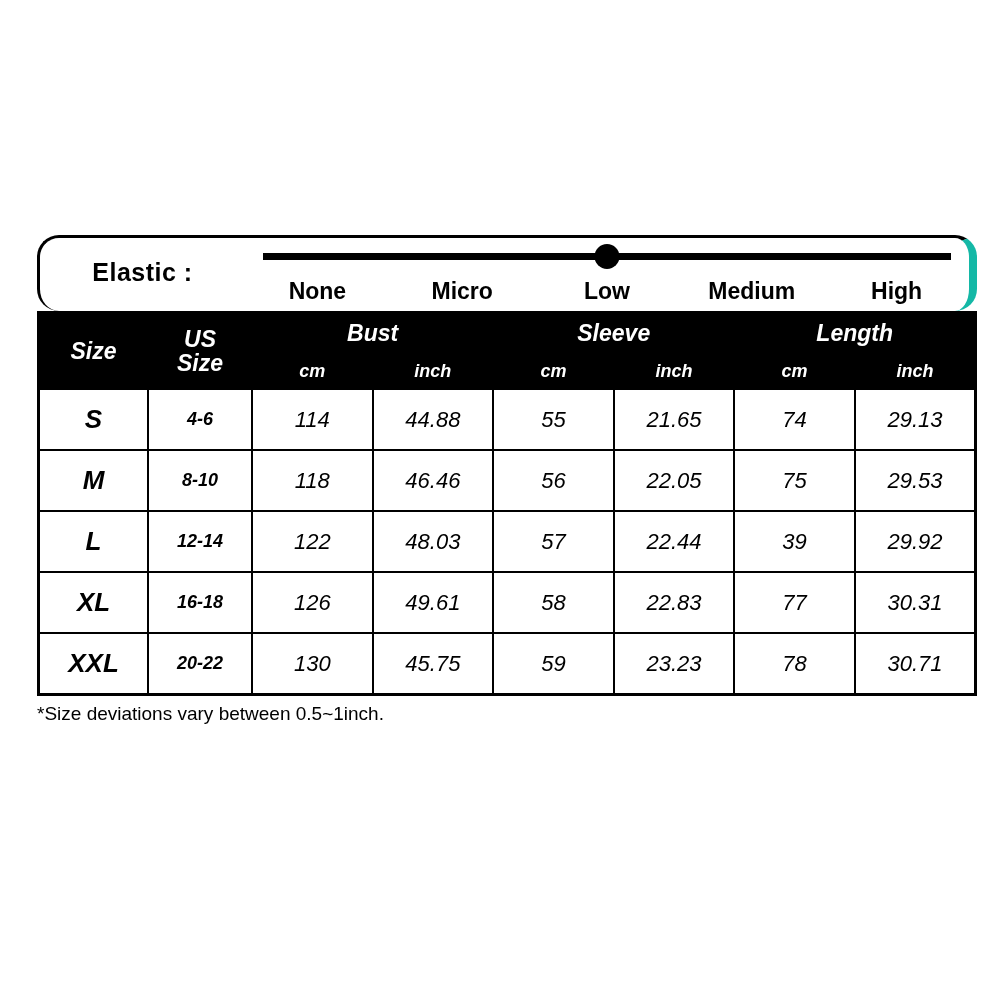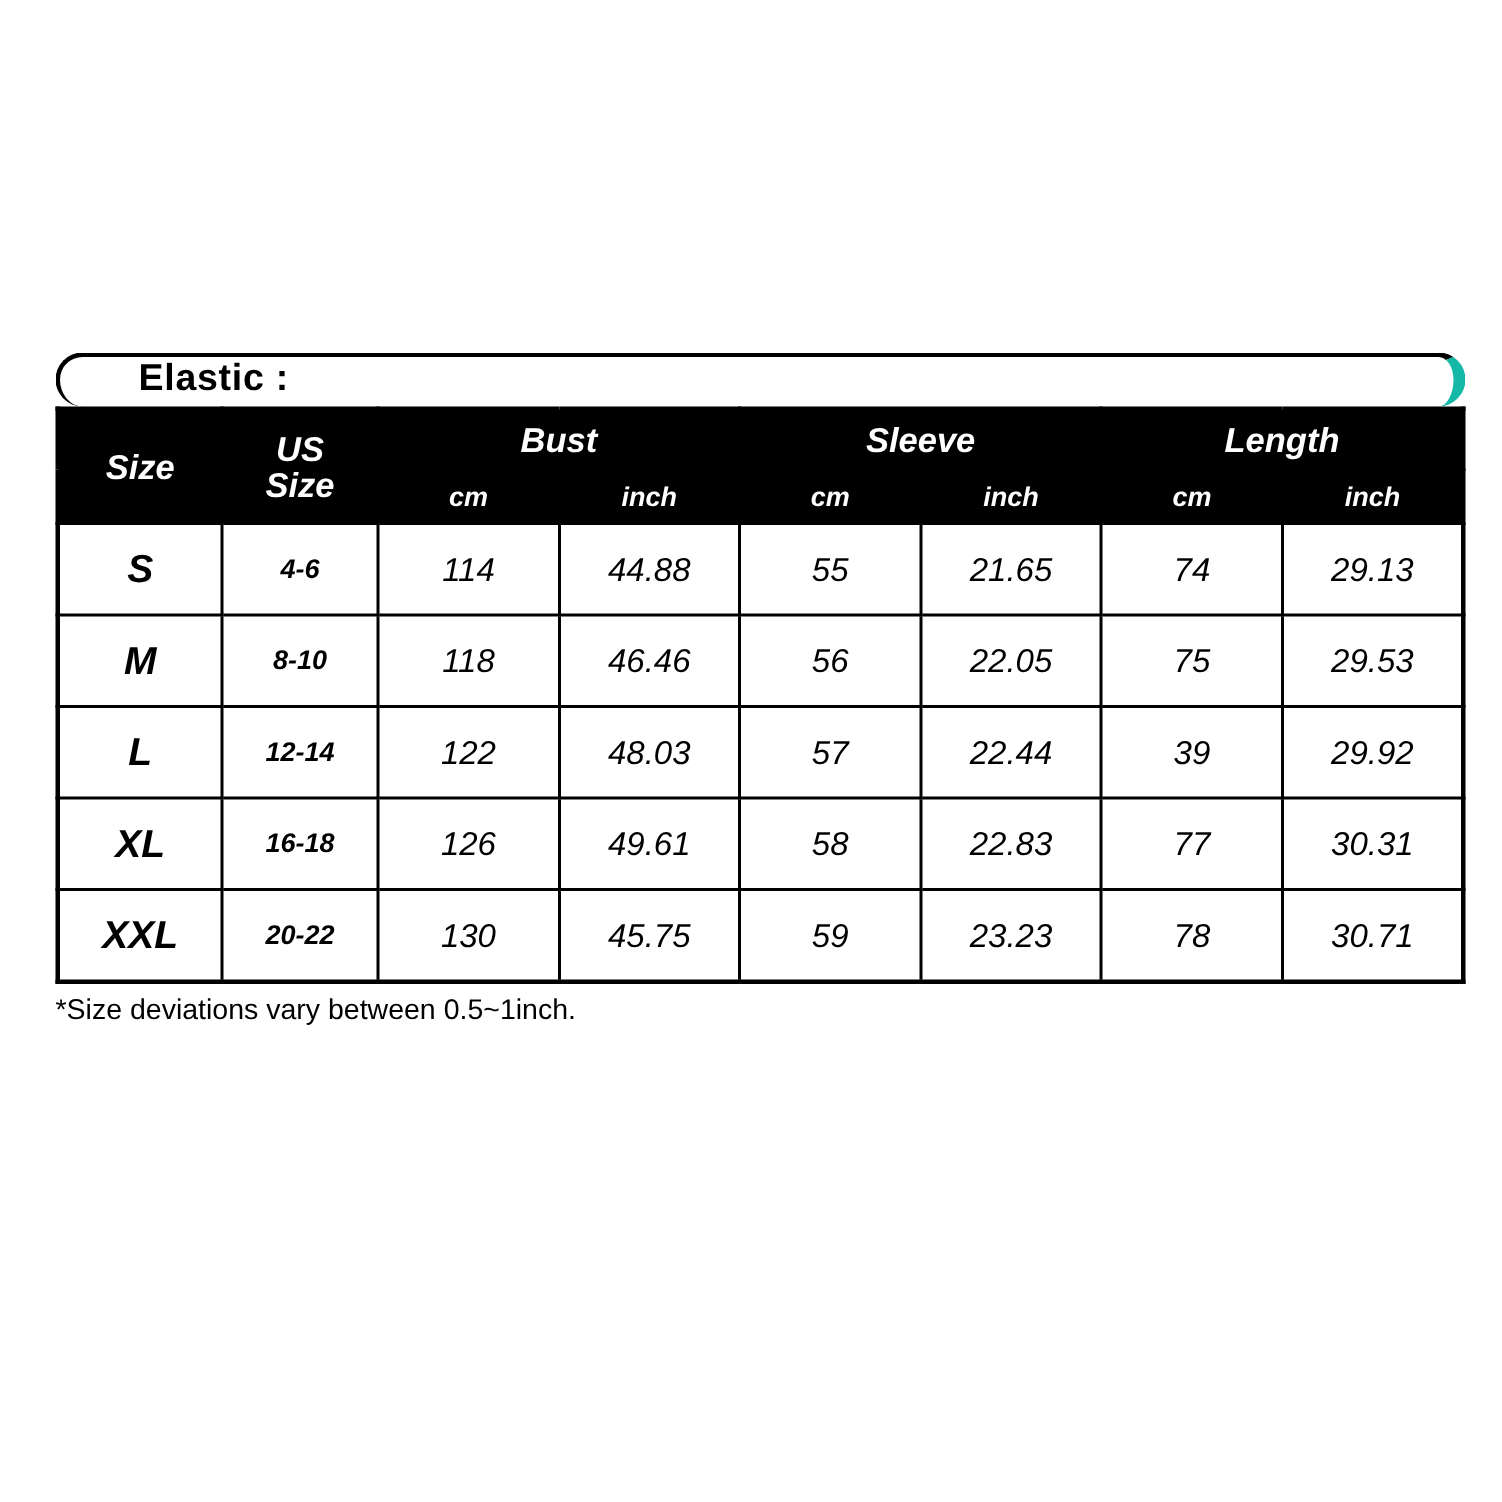--- a/index.html
+++ b/index.html
@@ -142,20 +142,31 @@
     padding-right: 2px;
   }
 </style>
 </head>
 <body>
 
 <div id="chart-wrap">
 
   <div class="elastic-row">
     <div class="elastic-label">Elastic :</div>
+    <div class="elastic-scale">
+      <div class="scale-line"></div>
+      <div class="scale-knob"></div>
+      <div class="scale-ticks">
+        <span>None</span>
+        <span>Micro</span>
+        <span>Low</span>
+        <span>Medium</span>
+        <span>High</span>
+      </div>
+    </div>
   </div>
 
   <table class="size-table">
     <thead>
       <tr>
         <th class="hdr-size" rowspan="2">Size</th>
         <th class="hdr-ussize" rowspan="2">
           <div>US</div>
           <div>Size</div>
         </th>

